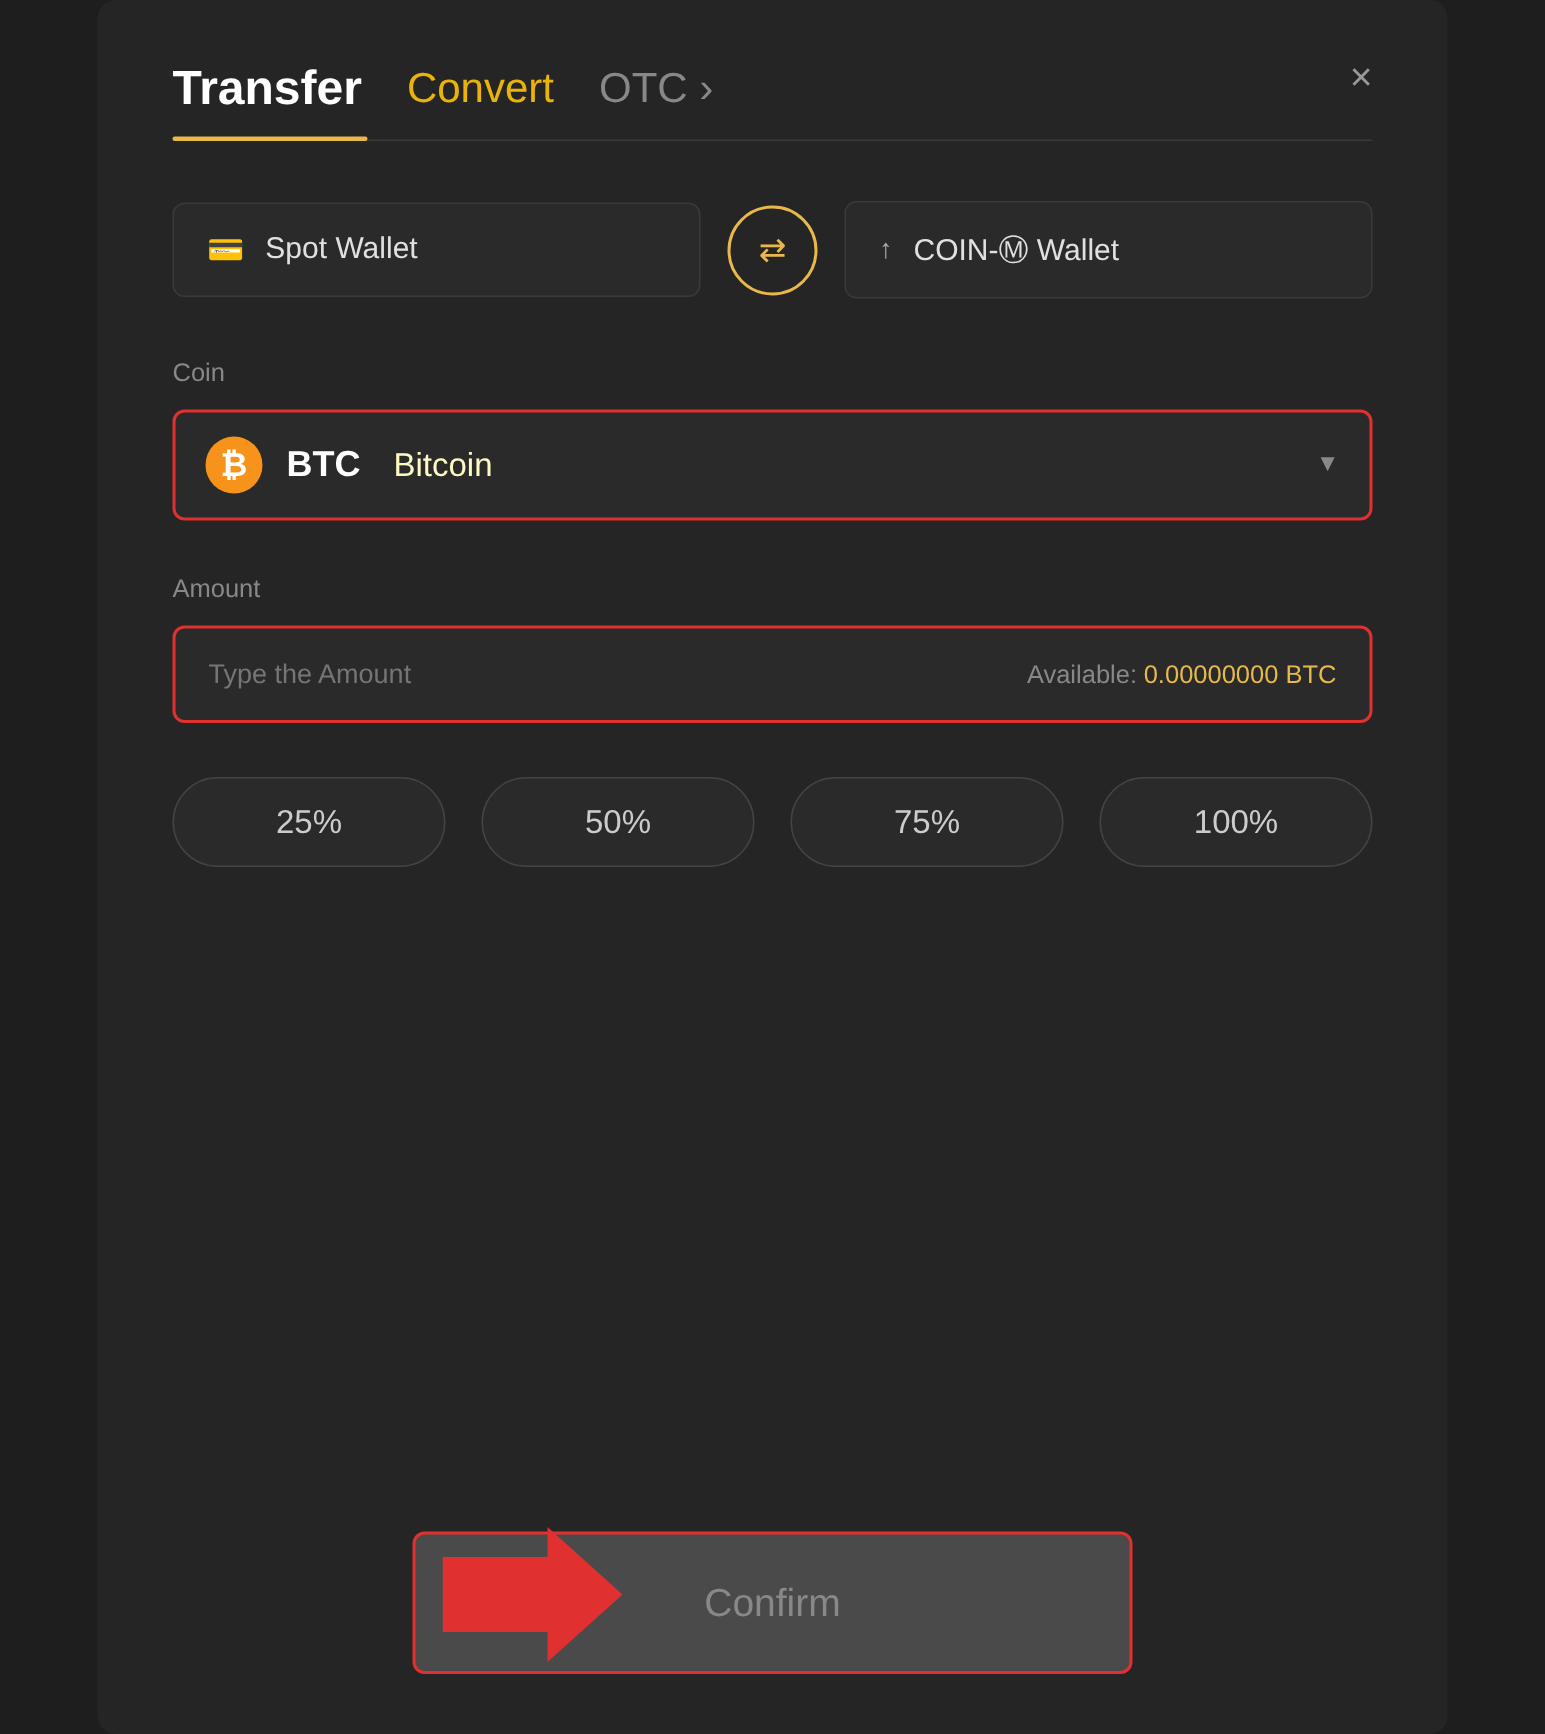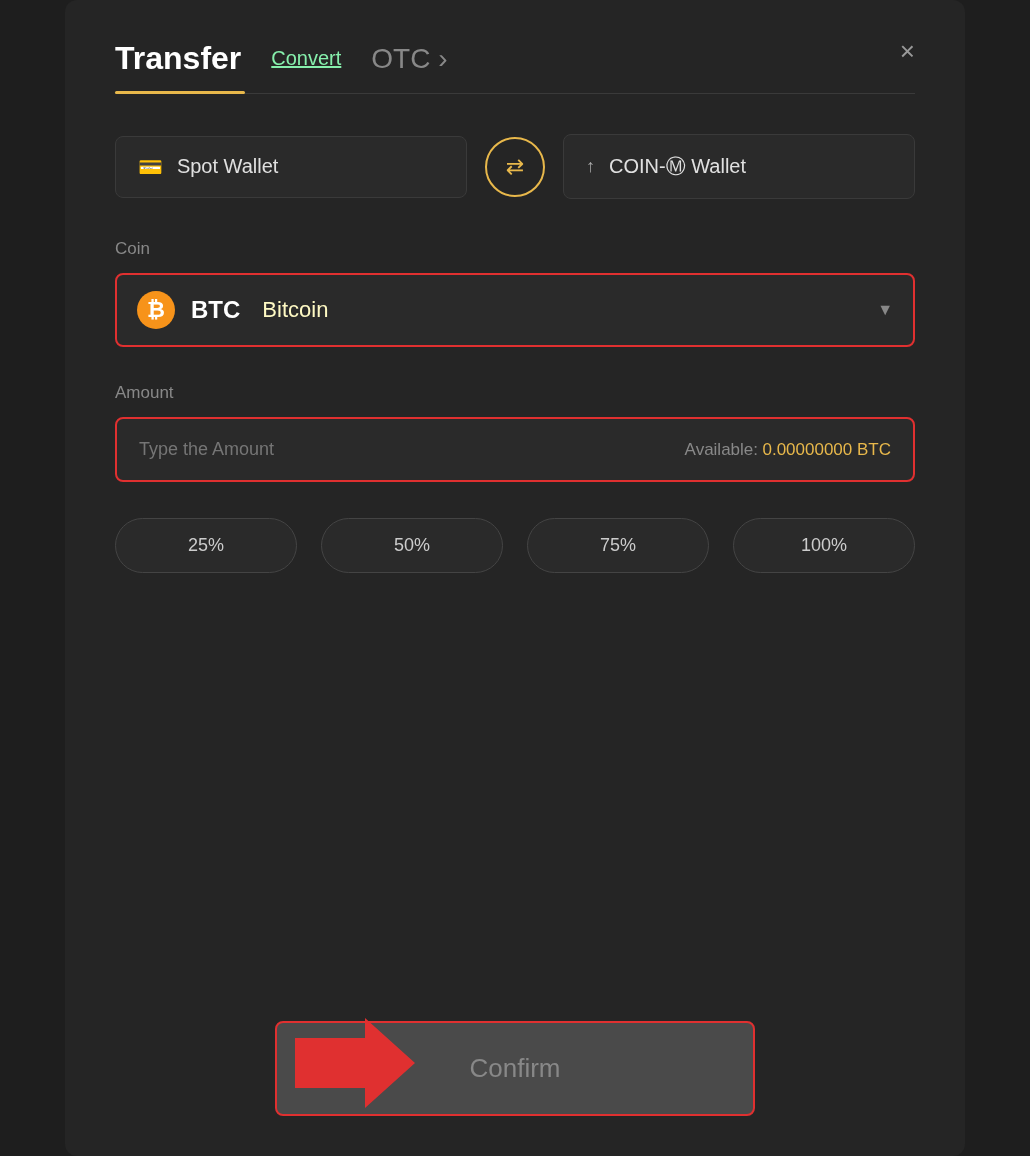--- a/index.html
+++ b/index.html
@@ -38,25 +38,24 @@
       cursor: pointer;
       line-height: 1;
     }
     .tab-transfer {
       font-size: 32px;
       font-weight: 700;
       color: #fff;
       cursor: pointer;
     }
     .tab-convert {
-      font-size: 20px;
+      font-size: 28px;
       font-weight: 400;
-      color: #86efac;
-      cursor: pointer;
-      text-decoration: underline;
+      color: #eab308;
+      cursor: pointer;
     }
     .tab-otc {
       font-size: 28px;
       font-weight: 400;
       color: #888;
       cursor: pointer;
       display: flex;
       align-items: center;
       gap: 4px;
     }
@@ -189,21 +188,21 @@
       gap: 24px;
       margin-bottom: 60px;
     }
     .percent-btn {
       flex: 1;
       border: 1px solid #444;
       border-radius: 30px;
       padding: 16px 0;
       background: #2a2a2a;
       color: #ccc;
-      font-size: 18px;
+      font-size: 22px;
       cursor: pointer;
       text-align: center;
     }
     .confirm-row {
       display: flex;
       align-items: center;
       justify-content: center;
       margin-top: auto;
       gap: 0;
       position: relative;

